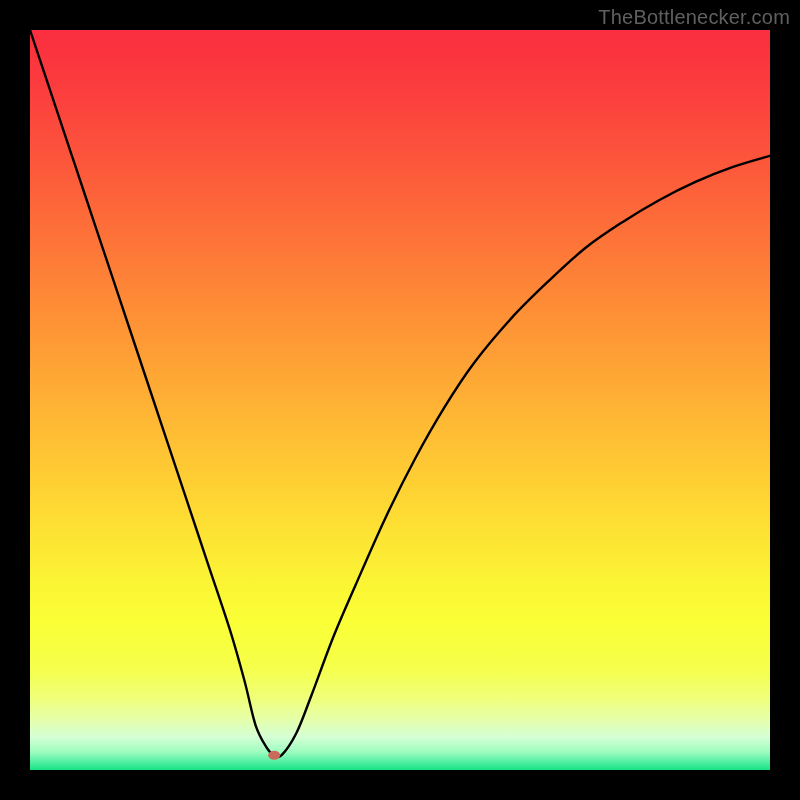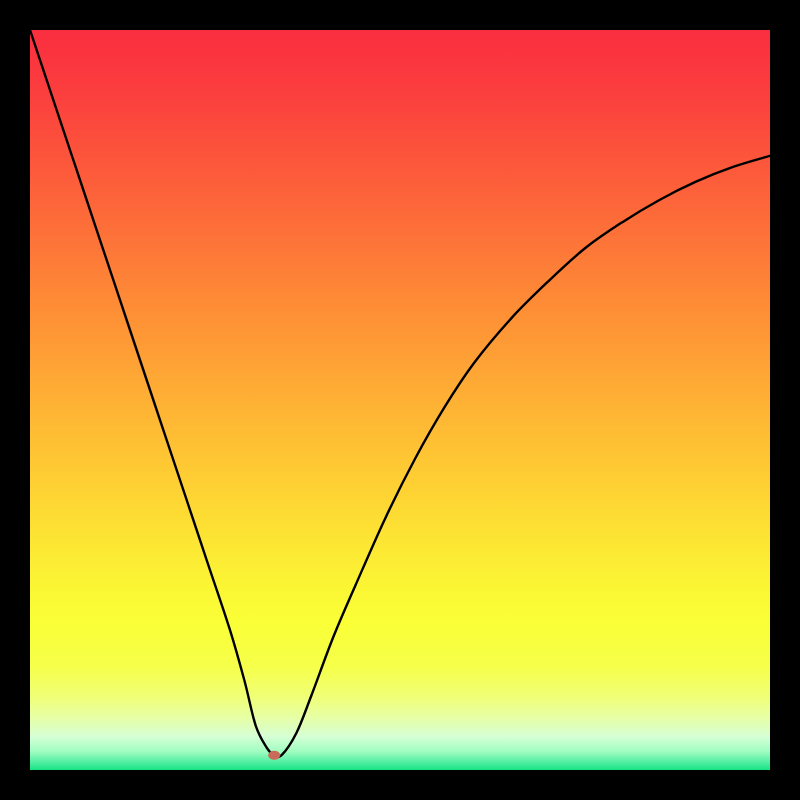--- a/index.html
+++ b/index.html
@@ -31,20 +31,21 @@
     right: 10px;
     color: #606060;
     font-size: 20px;
     letter-spacing: 0.2px;
   }
 </style>
 </head>
 <body>
 
 <div class="frame">
+  <div class="attribution">TheBottlenecker.com</div>
 
   <div class="plot-area">
     <svg id="chart-svg" width="740" height="740" viewBox="0 0 740 740">
       <defs>
         <linearGradient id="bg-grad" x1="0" y1="0" x2="0" y2="1">
             <stop offset="0.00%" stop-color="#fa2e3f"></stop>
             <stop offset="7.00%" stop-color="#fb3b3e"></stop>
             <stop offset="15.00%" stop-color="#fc4f3c"></stop>
             <stop offset="22.00%" stop-color="#fd623a"></stop>
             <stop offset="30.00%" stop-color="#fd7838"></stop>

